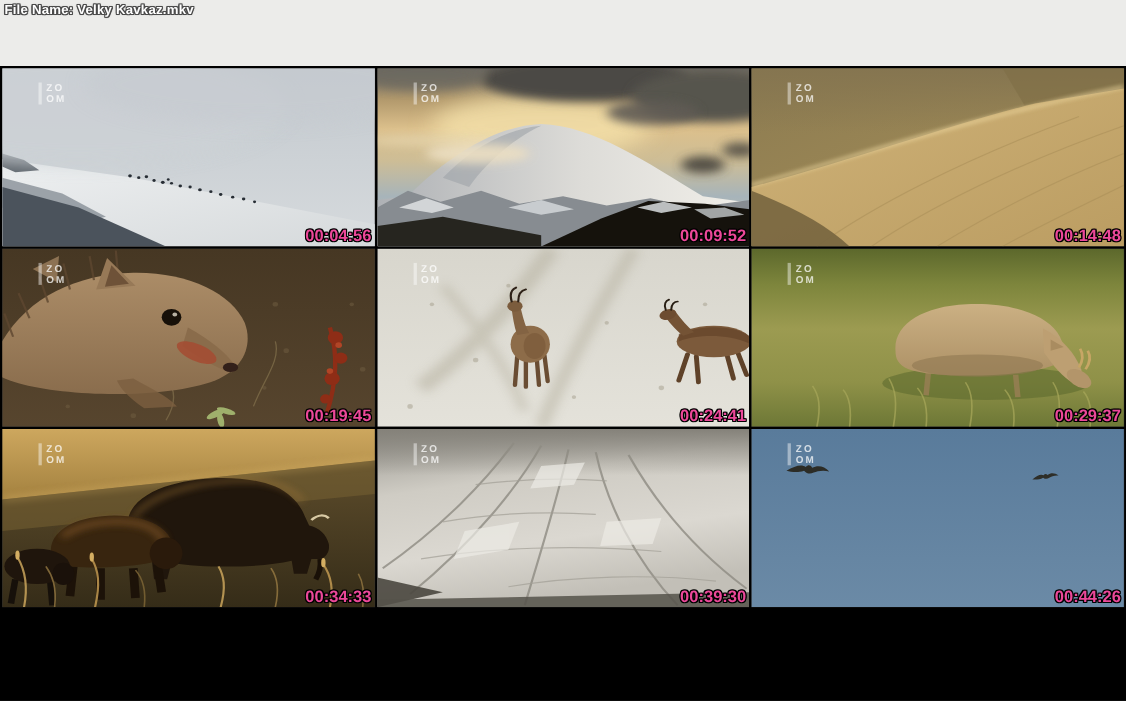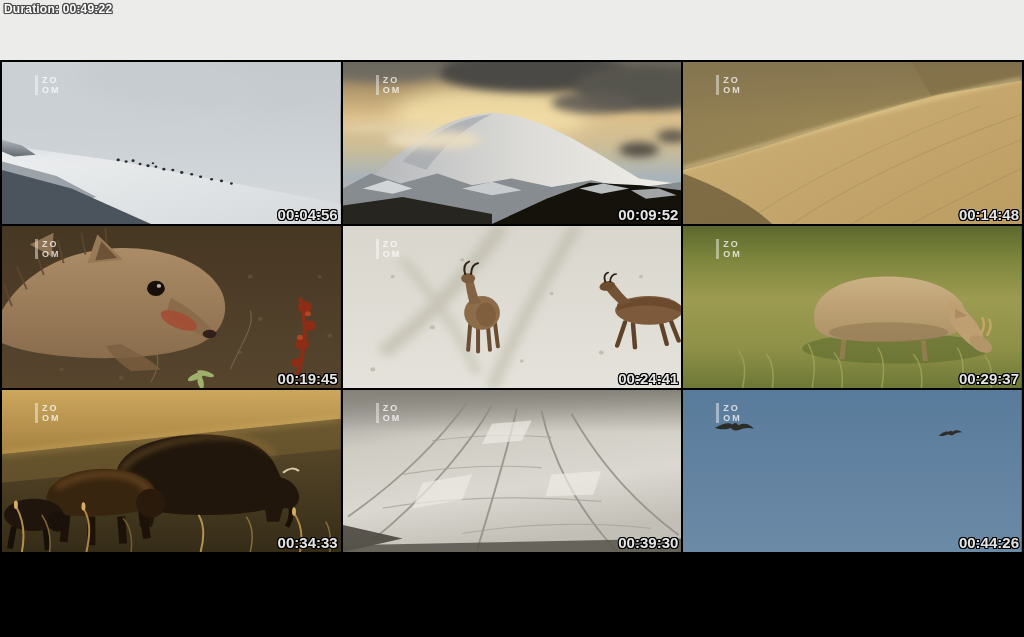--- a/index.html
+++ b/index.html
@@ -14,31 +14,31 @@
   
   .grid{height:494px;display:grid;grid-template-columns:repeat(3,1fr);
         grid-template-rows:repeat(3,1fr);gap:2px;padding:2px;box-sizing:border-box;background:#000;}
   .frame{position:relative;overflow:hidden;background:#333;}
   .frame svg{position:absolute;left:0;top:0;width:100%;height:100%;display:block;}
   
   .wm{position:absolute;left:33px;top:13px;display:flex;gap:4px;opacity:.8;}
   .wm-bar{width:3px;height:20px;background:rgba(255,255,255,.55);}
   .wm-text{display:flex;flex-direction:column;font-weight:700;font-size:9px;line-height:10px;
            color:rgba(255,255,255,.92);letter-spacing:2px;}
-  .ts{position:absolute;right:3px;bottom:0;font-weight:700;font-size:15px;line-height:19px;color:#e5e5e5;
+  .ts{position:absolute;right:3px;bottom:0;font-weight:700;font-size:15px;line-height:19px;color:#ec4899;
     text-shadow:-1px -1px 0 #000,0 -1px 0 #000,1px -1px 0 #000,-1px 0 0 #000,1px 0 0 #000,
                 -1px 1px 0 #000,0 1px 0 #000,1px 1px 0 #000;}
 </style>
 </head>
 <body>
 
 <div id="sheet">
 
   <div class="hdr">
-    <div class="hline">Duration: 00:49:22</div>
+    <div class="hline">File Name: Velky Kavkaz.mkv</div>
   </div>
 
   <div class="grid">
 
     <div class="frame">
       <svg viewBox="0 0 341 192" preserveAspectRatio="none">
         <defs>
           <linearGradient id="f1sky" x1="0" y1="0" x2="0" y2="1">
               <stop offset="0" stop-color="#c3c9ce"></stop>
               <stop offset="1" stop-color="#d6dadd"></stop>

